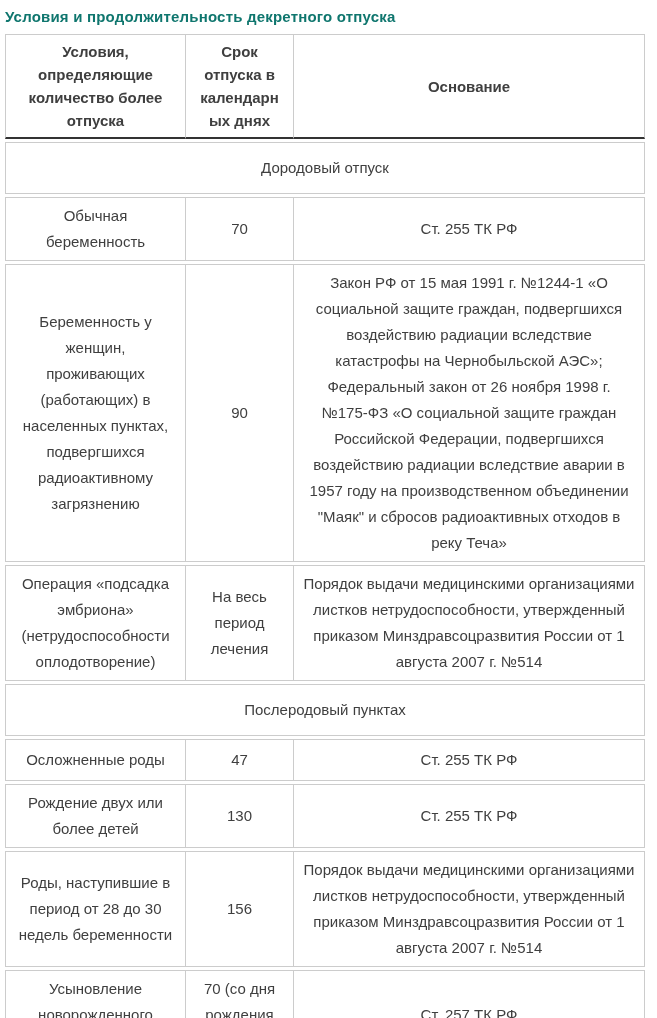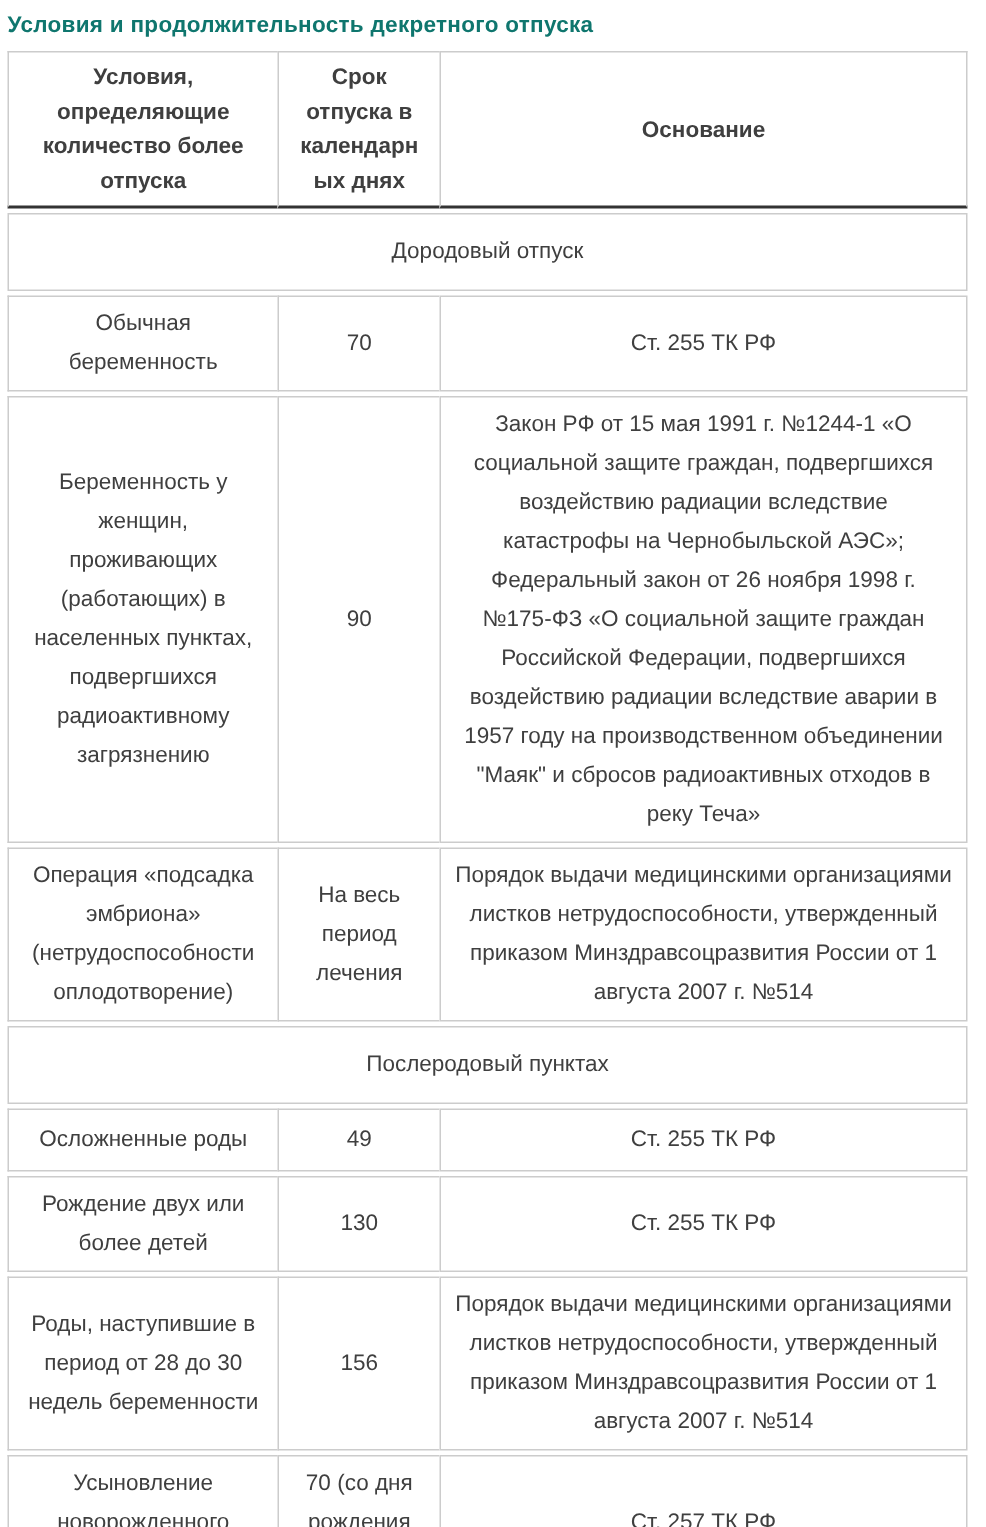--- a/index.html
+++ b/index.html
@@ -93,21 +93,21 @@
       <tr class="h-embryo">
         <td>Операция «подсадка эмбриона» (нетрудоспособности оплодотворение)</td>
         <td>На весь период лечения</td>
         <td>Порядок выдачи медицинскими организациями листков нетрудоспособности, утвержденный приказом Минздравсоцразвития России от 1 августа 2007 г. №514</td>
       </tr>
       <tr class="h-section">
         <td colspan="3">Послеродовый пунктах</td>
       </tr>
       <tr class="h-simple">
         <td>Осложненные роды</td>
-        <td>49</td>
+        <td>47</td>
         <td>Ст. 255 ТК РФ</td>
       </tr>
       <tr class="h-simple">
         <td>Рождение двух или более детей</td>
         <td>130</td>
         <td>Ст. 255 ТК РФ</td>
       </tr>
       <tr class="h-days156">
         <td>Роды, наступившие в период от 28 до 30 недель беременности</td>
         <td>156</td>

